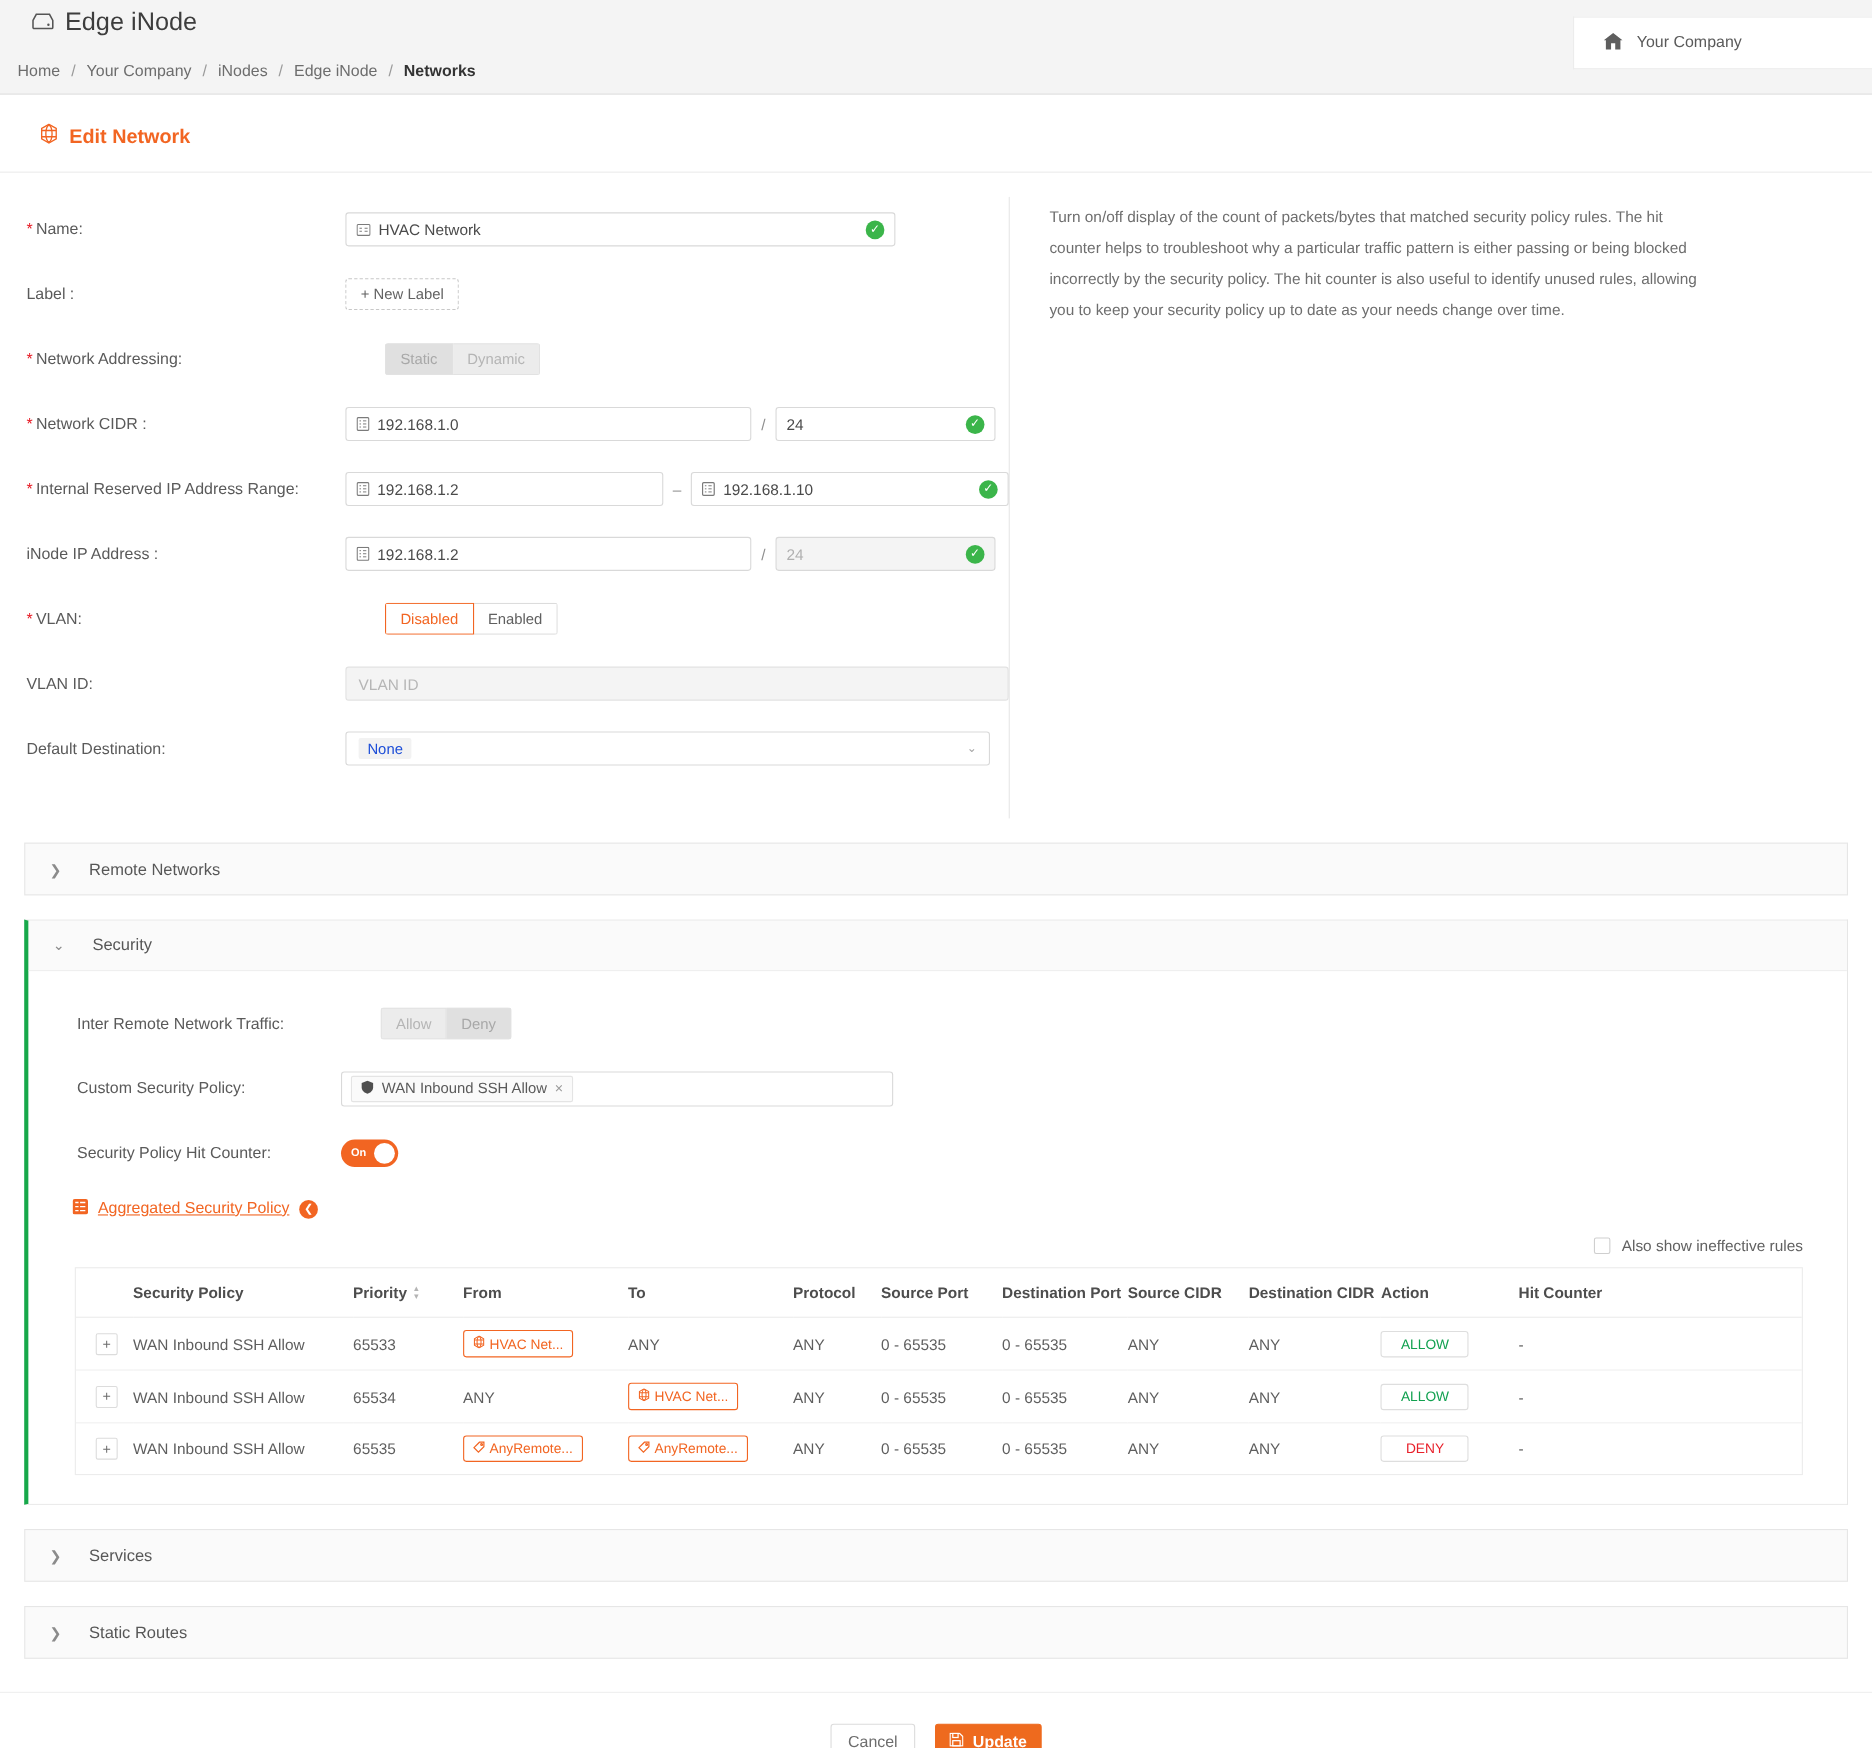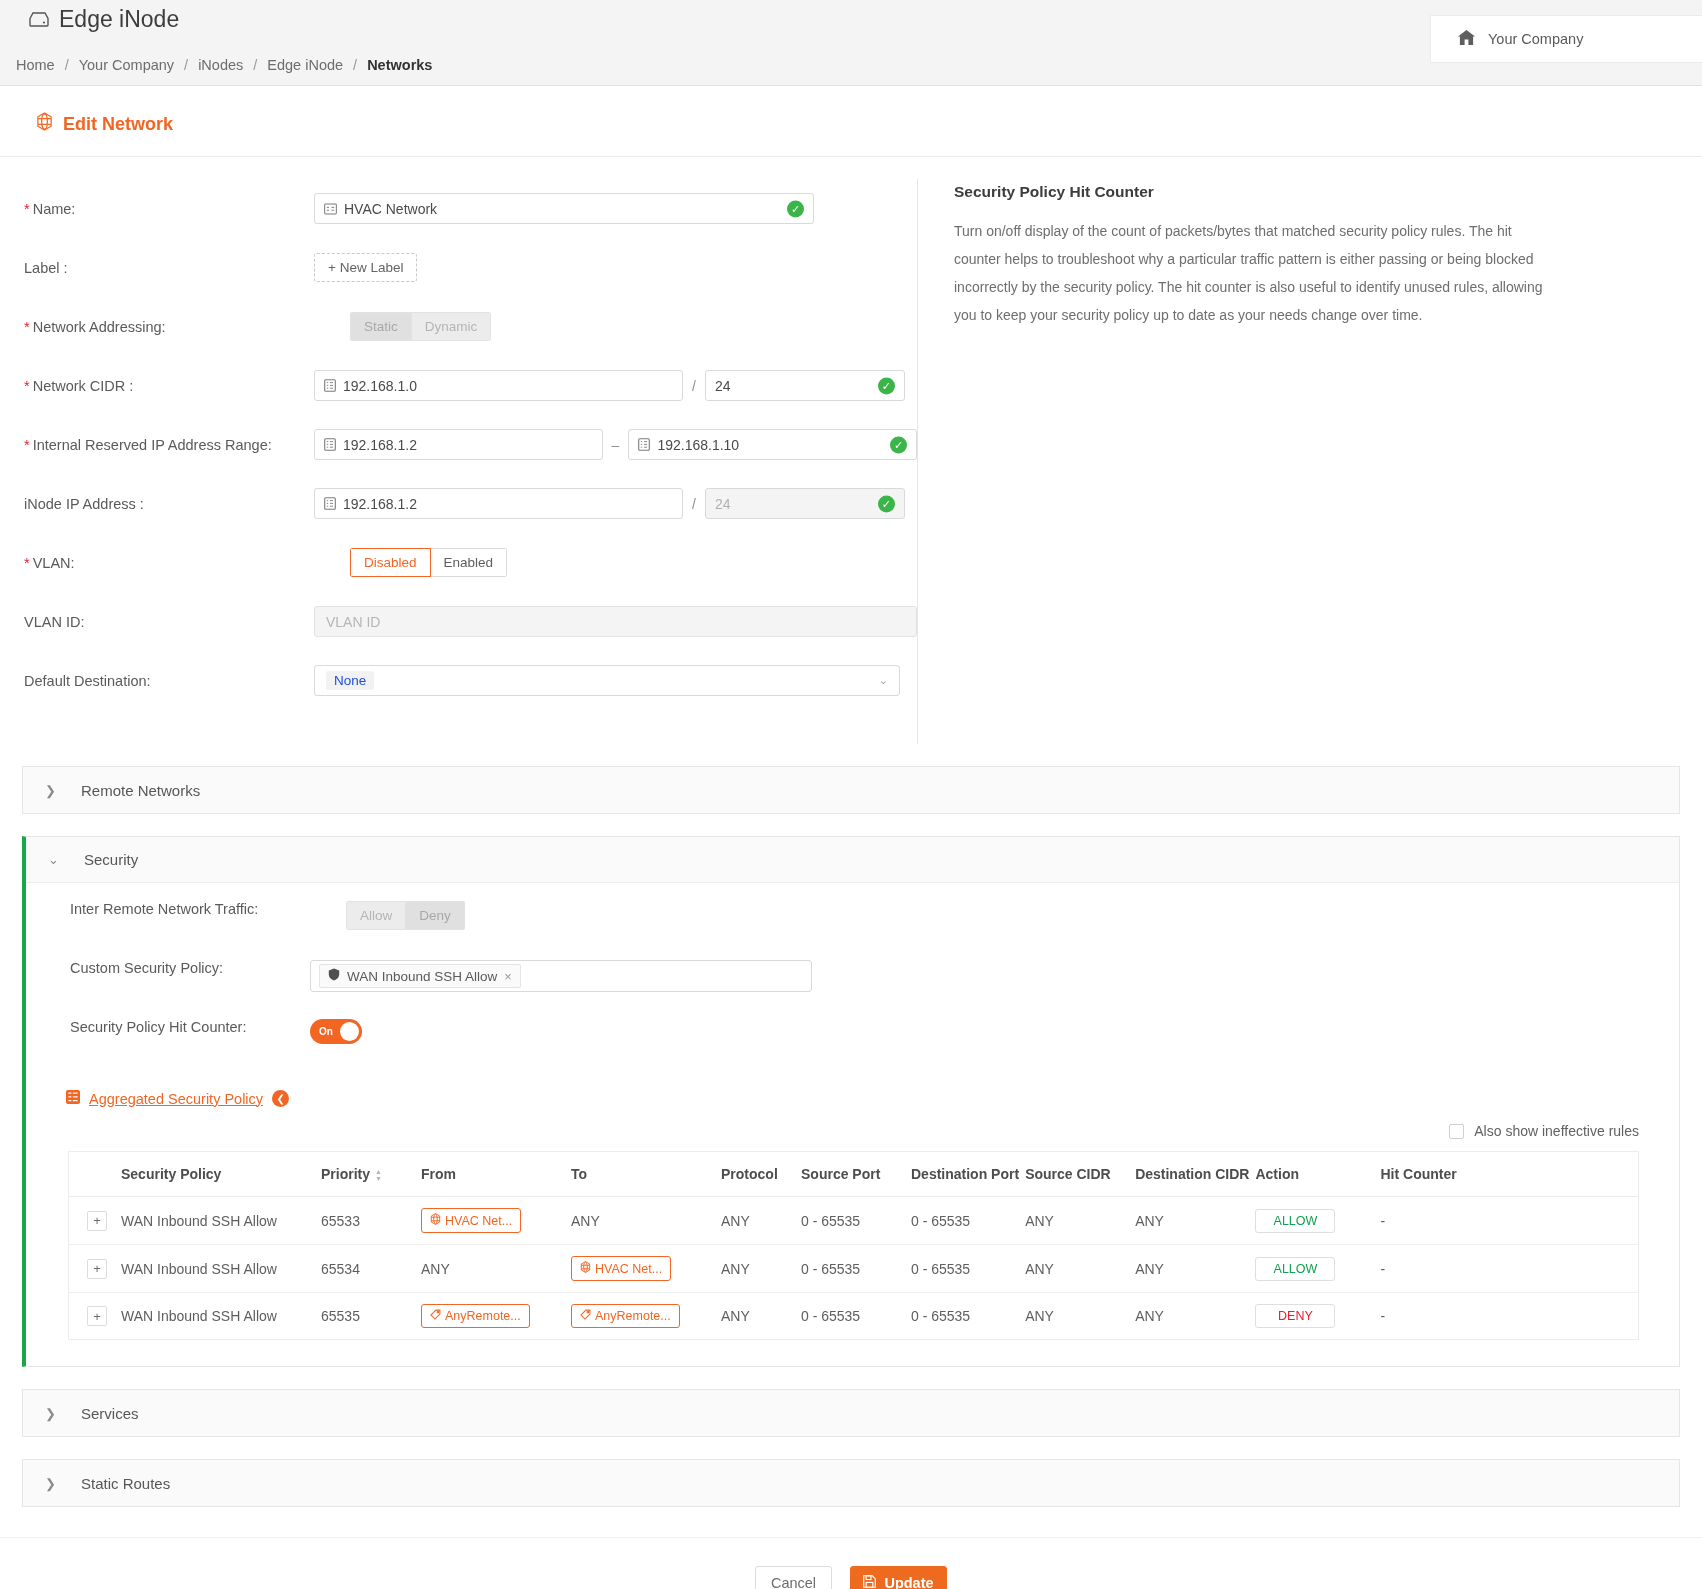--- a/index.html
+++ b/index.html
@@ -195,21 +195,21 @@
   }
   .acc-head .chev { color: #8b8b8b; font-size: 13px; width: 10px; }
   .acc.open {
     background: #fff;
     border-left: 4px solid #17a84a;
   }
   .acc.open .acc-head { background: #fafafa; border-bottom: 1px solid #ededed; }
   .acc-body { padding: 18px 0 26px 0; background:#fff; }
 
   
-  .srow { display: flex; align-items: flex-start; min-height: 59px; padding-left: 44px; }
+  .srow { display: flex; align-items: center; min-height: 59px; padding-left: 44px; }
   .srow .lbl { width: 240px; font-size: 14.5px; color: #5a5a5a; flex-shrink: 0; }
 
   .chips-input {
     width: 502px; min-height: 32px;
     border: 1px solid #d9d9d9; border-radius: 3px;
     background: #fff;
     display: flex; align-items: center;
     padding: 0 8px;
   }
   .chip {
@@ -515,21 +515,20 @@
     <div class="row">
       <div class="lbl">Default Destination:</div>
       <div class="select-box">
         <span class="tag-none">None</span>
         <span class="caret">⌄</span>
       </div>
     </div>
   </div>
 
   <div class="form-right">
-    <div class="info-title">Security Policy Hit Counter</div>
     <div class="info-body">Turn on/off display of the count of packets/bytes that matched security policy rules. The hit counter helps to troubleshoot why a particular traffic pattern is either passing or being blocked incorrectly by the security policy. The hit counter is also useful to identify unused rules, allowing you to keep your security policy up to date as your needs change over time.</div>
   </div>
 </div>
 
 <div class="panel-gap"></div>
 <div class="acc">
   <div class="acc-head">
     <span class="chev">❯</span>
     <span>Remote Networks</span>
   </div>

